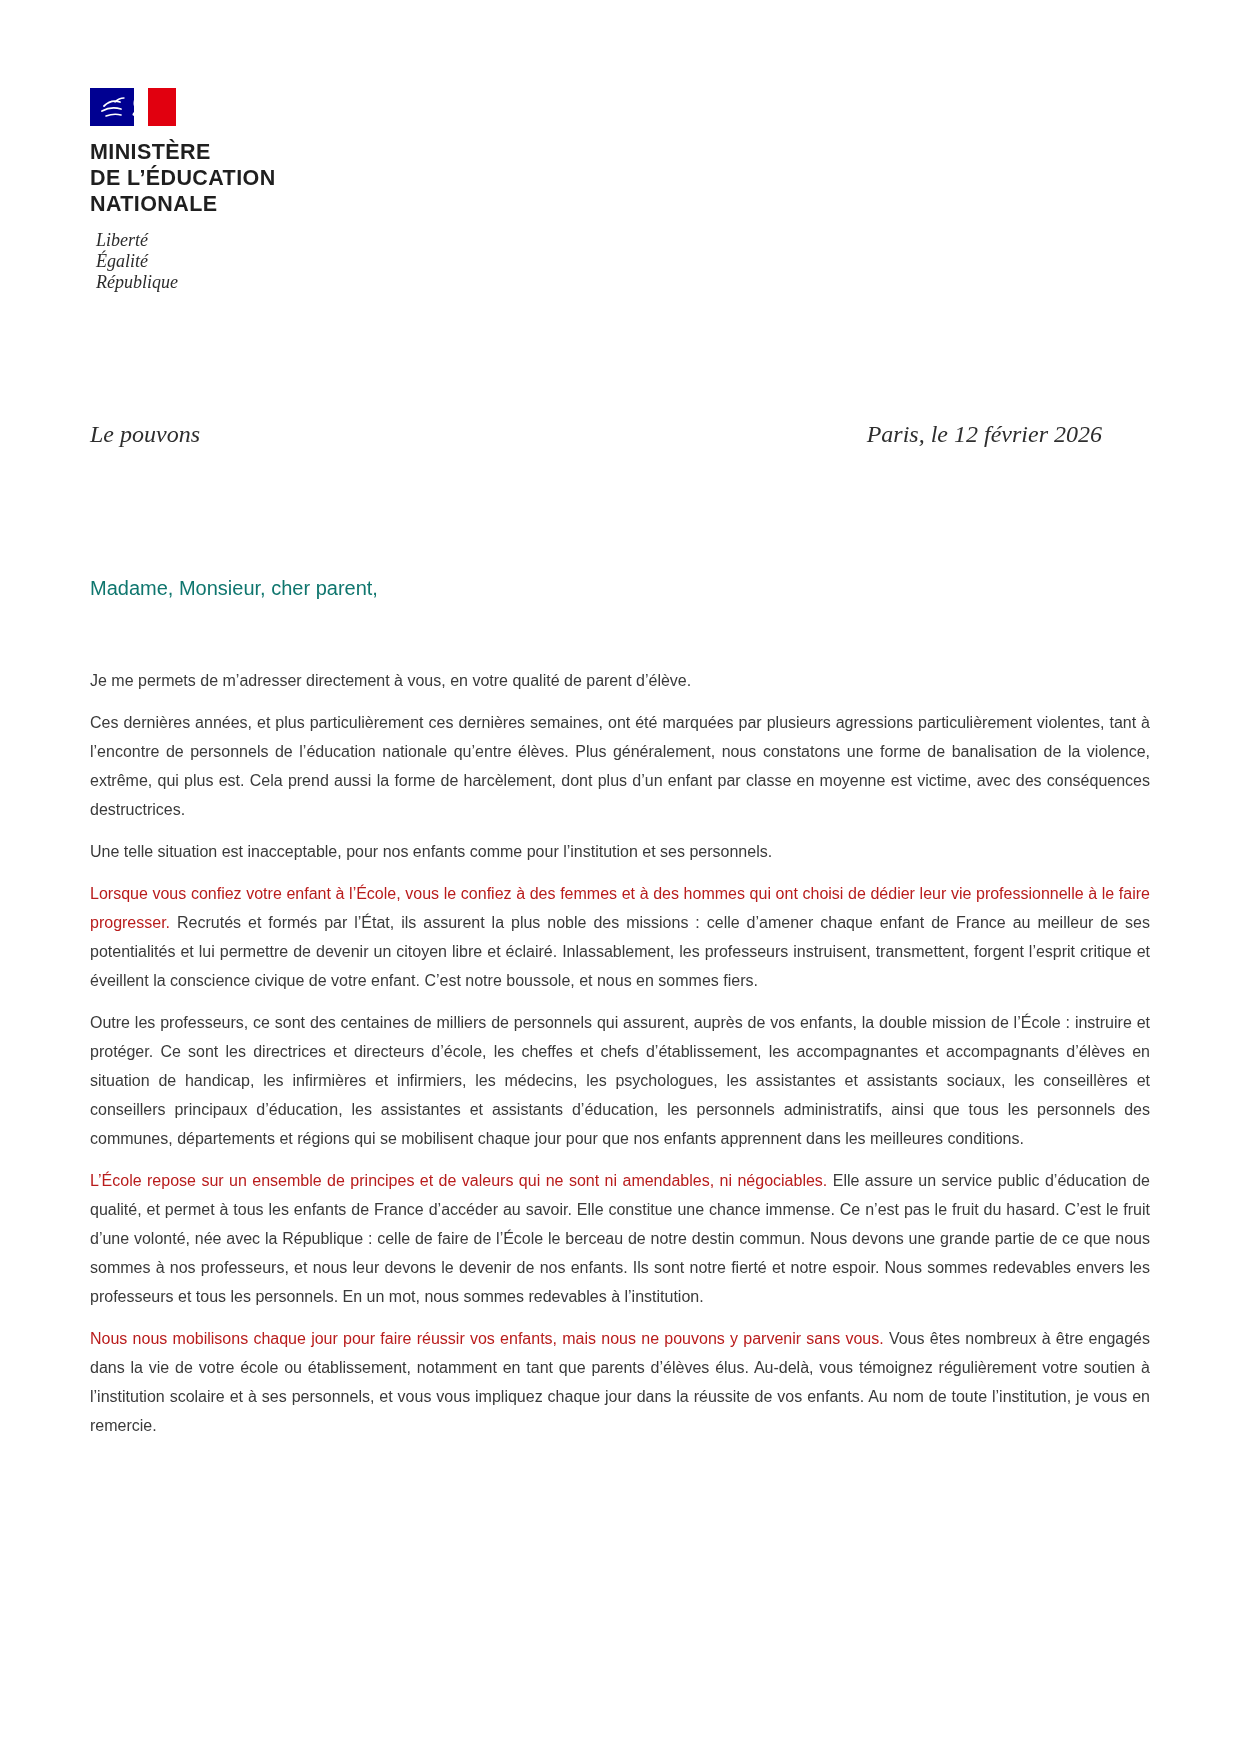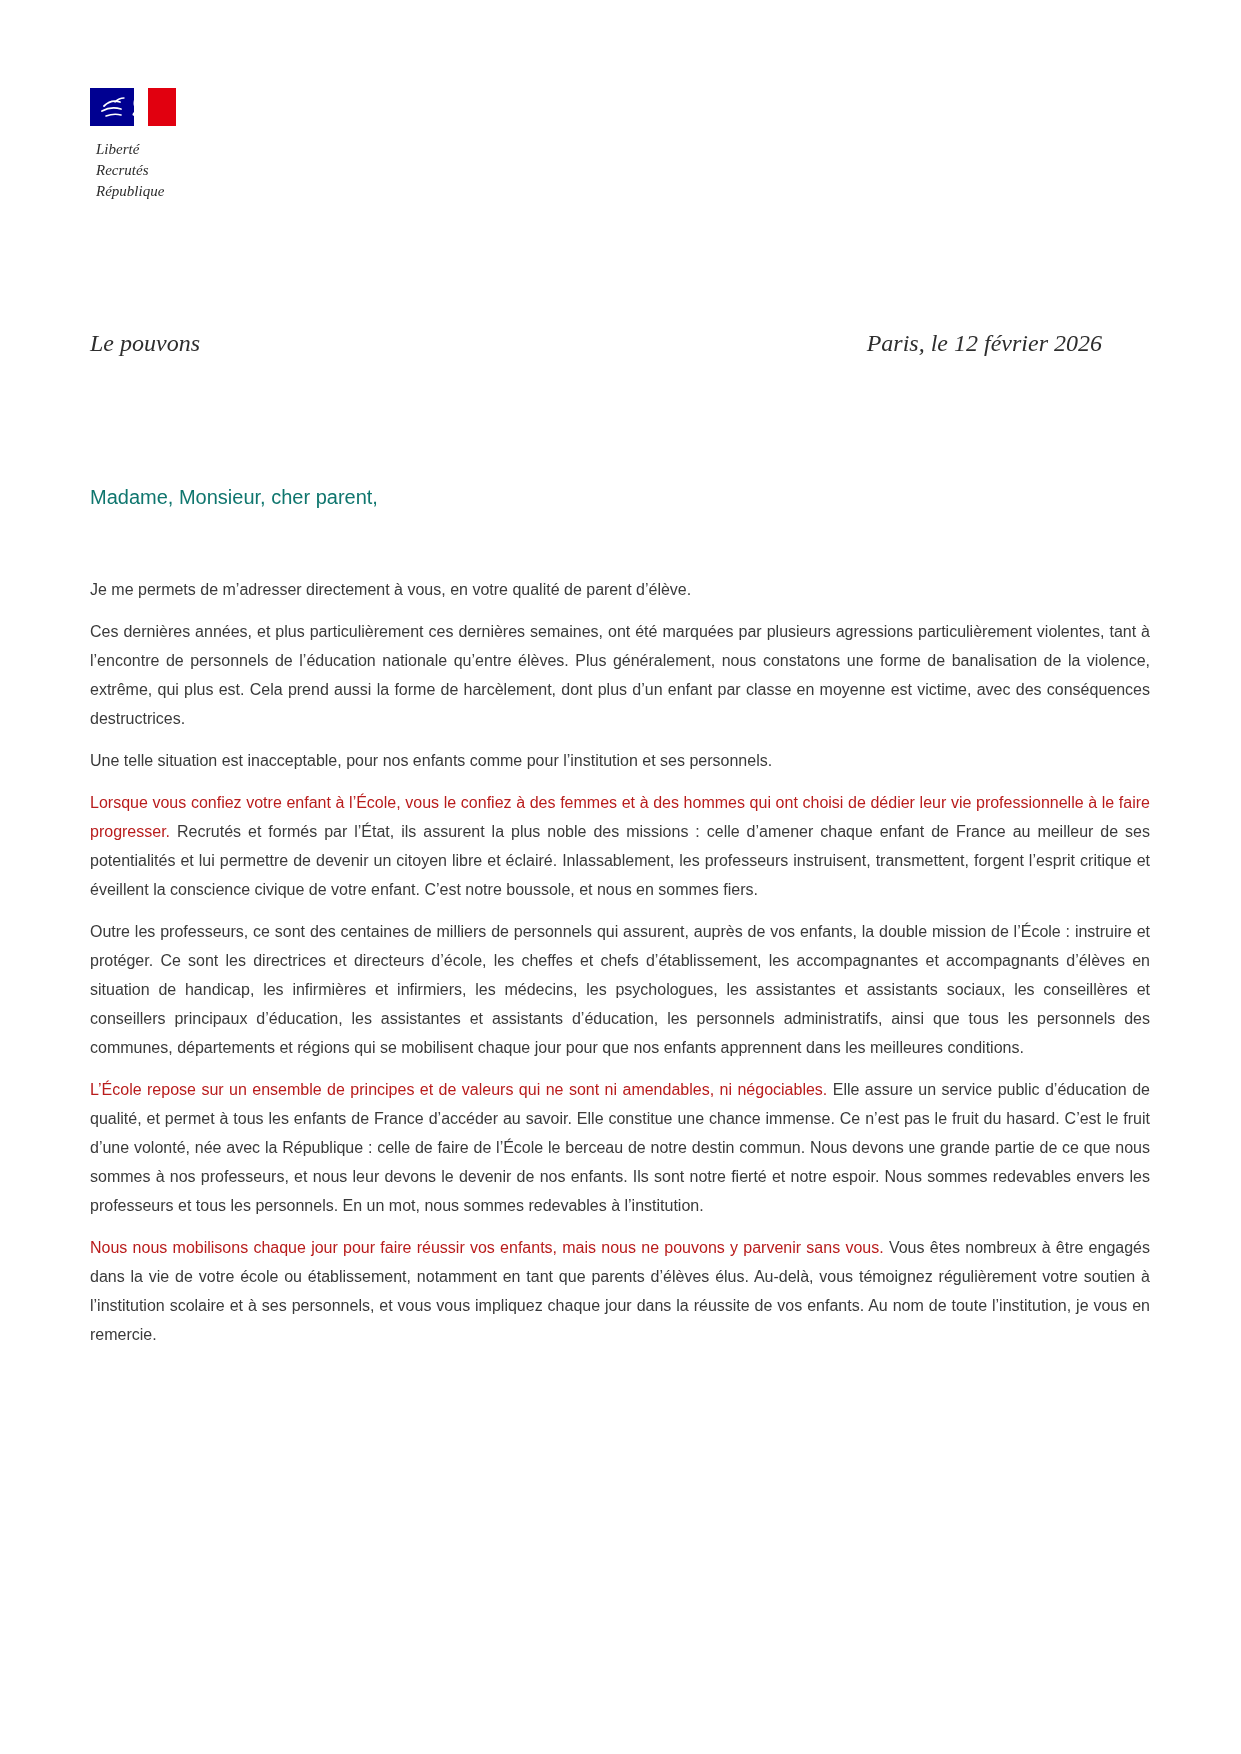--- a/index.html
+++ b/index.html
@@ -35,21 +35,21 @@
     font-size: 21.5px;
     line-height: 26px;
     letter-spacing: 0.4px;
     color: #1f1f1f;
   }
   .motto {
     margin-top: 13px;
     margin-left: 6px;
     font-family: "Liberation Serif", serif;
     font-style: italic;
-    font-size: 15px;
+    font-size: 18px;
     line-height: 21px;
     color: #2b2b2b;
   }
 
   
   .dateline-row {
     margin-top: 128px;
     display: flex;
     justify-content: space-between;
     align-items: baseline;
@@ -95,24 +95,29 @@
       <rect x="52" y="0" width="34" height="38" fill="#E1000F"></rect>
 
       <path fill="#FFFFFF" d="M44 0 h14 v38 h-10 c-1.5 -2 -2.5 -4.5 -2 -7 c0.4 -2 -1.5 -2.5 -2.8 -3.4 c-0.9 -0.6 -1 -1.6 -0.2 -2.4 c1 -1 2.2 -2 2.2 -3.6 c0 -1.7 -1.4 -3 -1.6 -4.8 c-0.3 -2.6 0.2 -5.2 1.4 -7.6 c0.9 -1.9 1.5 -4 -1 -9.2 z"></path>
 
       <path d="M14 18 q7 -7 16 -4" stroke="#FFFFFF" stroke-width="1.8" fill="none" stroke-linecap="round"></path>
       <path d="M12 23 q9 -5 19 -2" stroke="#FFFFFF" stroke-width="1.8" fill="none" stroke-linecap="round"></path>
       <path d="M16 28 q8 -3 15 -1" stroke="#FFFFFF" stroke-width="1.6" fill="none" stroke-linecap="round"></path>
       <path d="M25 14 q4 -4 9 -4" stroke="#FFFFFF" stroke-width="1.4" fill="none" stroke-linecap="round"></path>
     </svg>
 
+    <div class="ministry-name">
+      <div>MINISTÈRE</div>
+      <div>DE L’ÉDUCATION</div>
+      <div>NATIONALE</div>
+    </div>
 
     <div class="motto">
       <div>Liberté</div>
-      <div>Recrutés</div>
+      <div>Égalité</div>
       <div>République</div>
     </div>
   </div>
 
   <div class="dateline-row">
     <span class="sender">Le pouvons</span>
     <span class="date">Paris, le 12 février 2026</span>
   </div>
 
   <div class="salutation">Madame, Monsieur, cher parent,</div>

